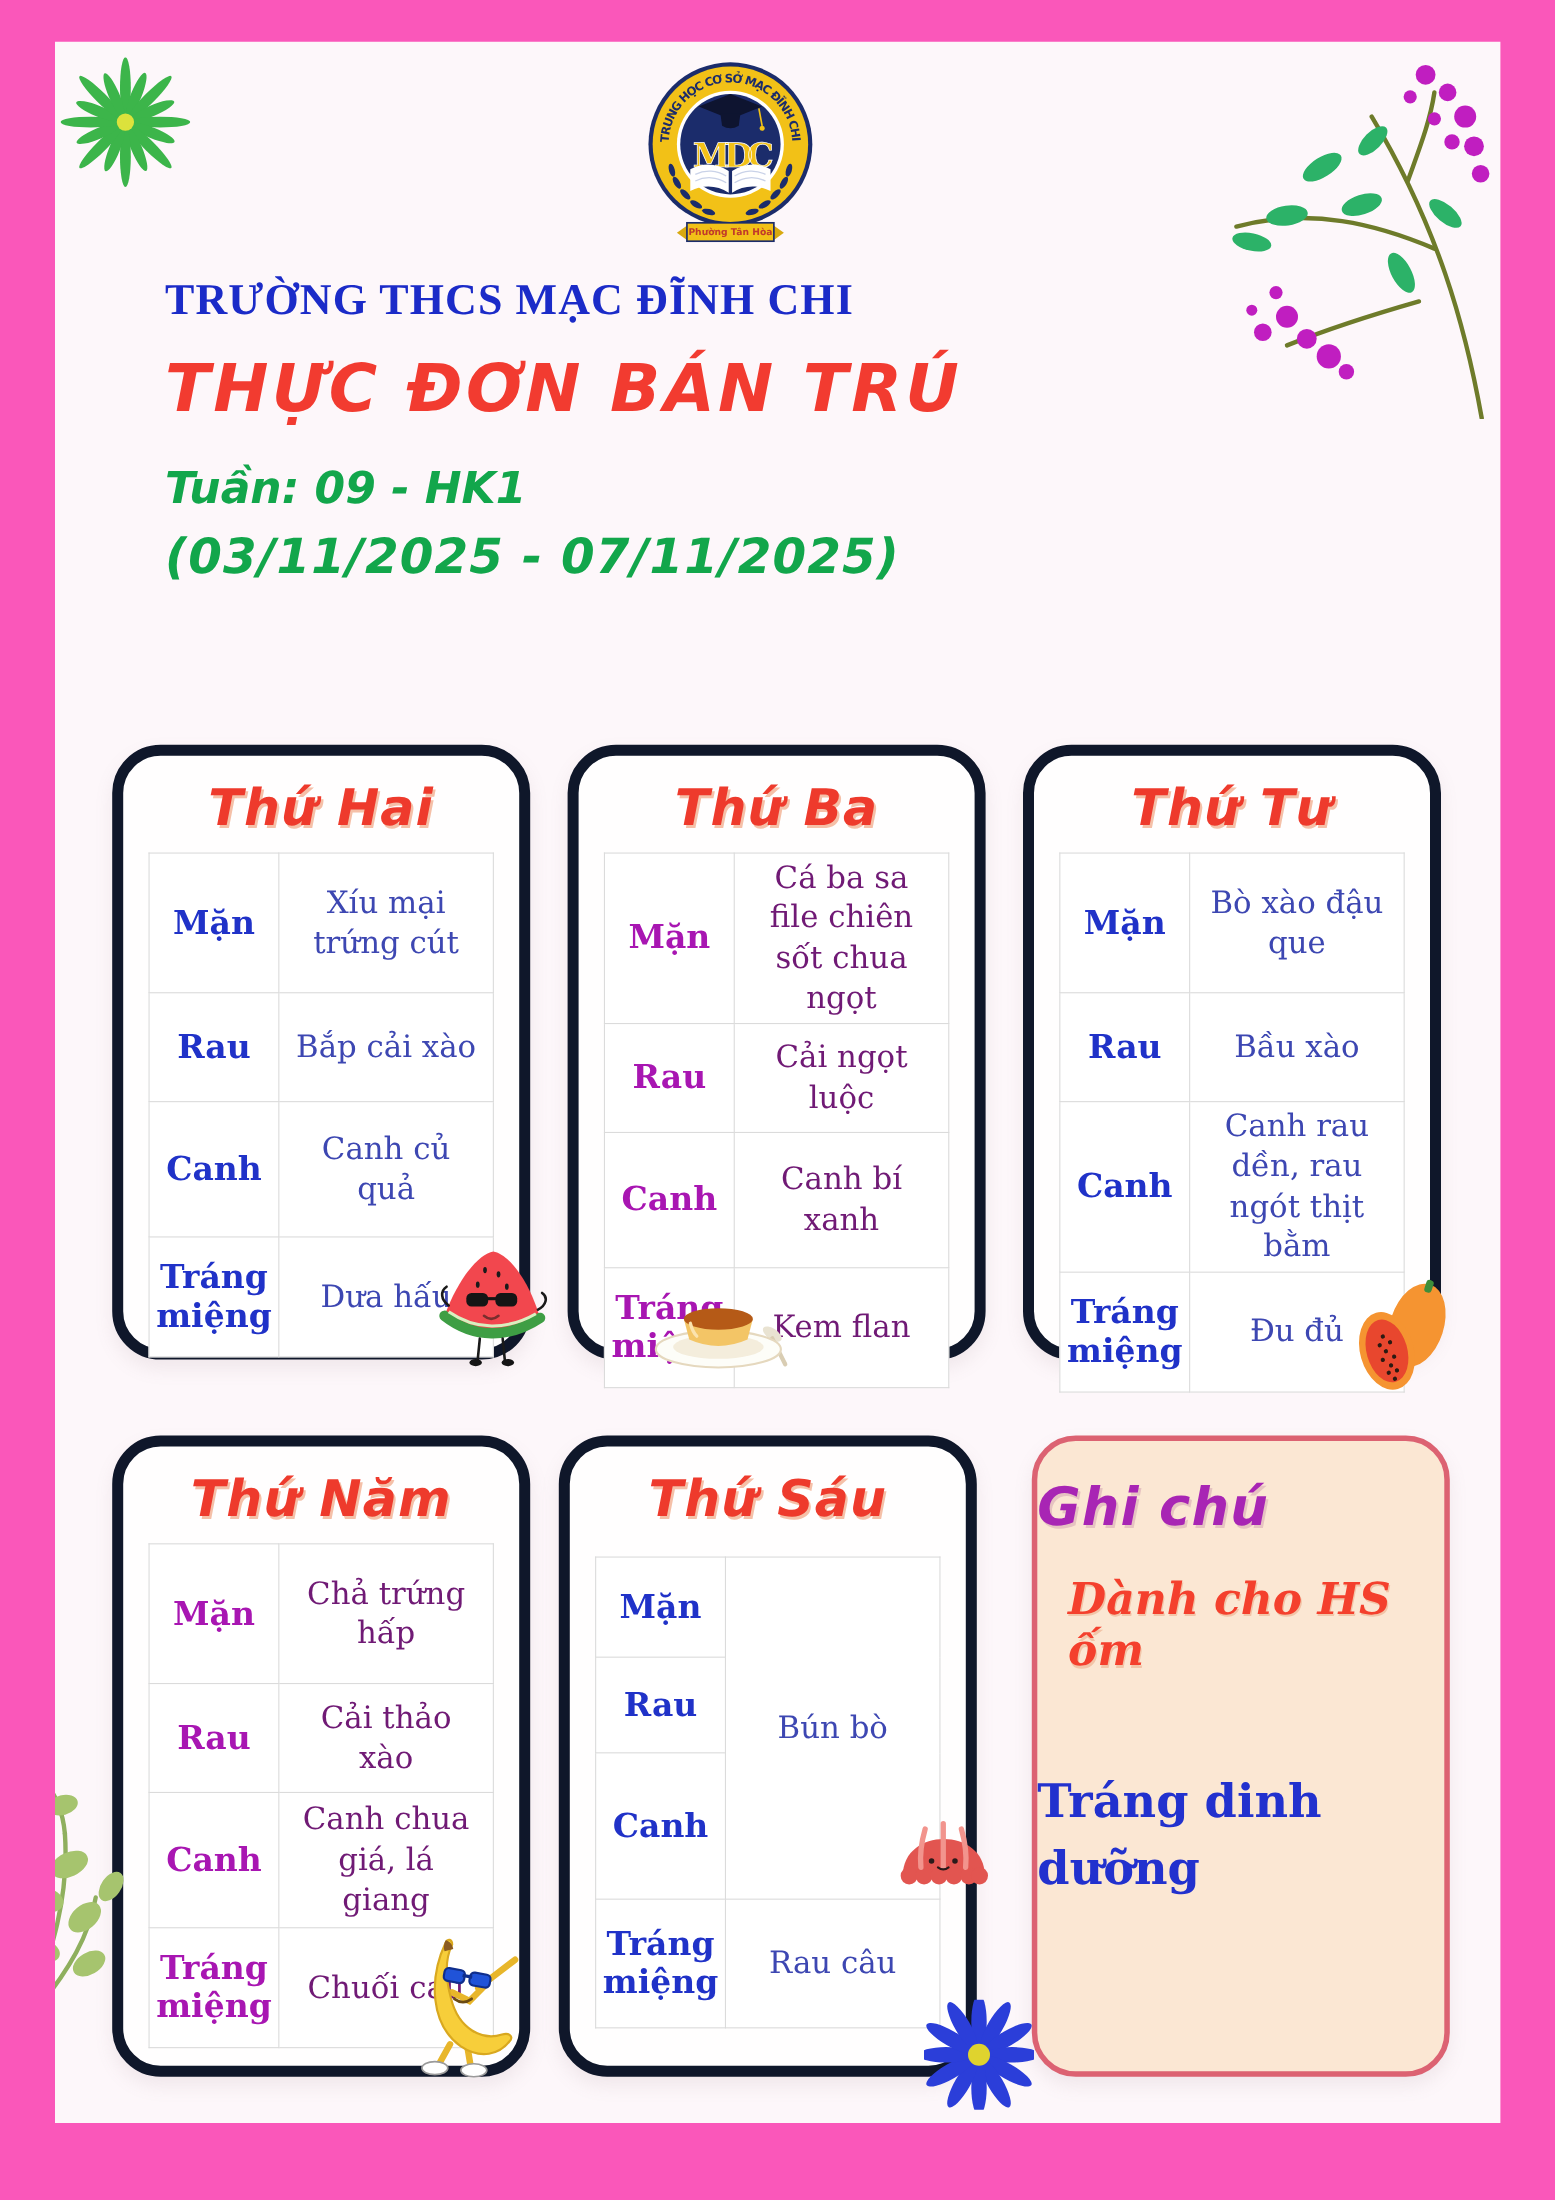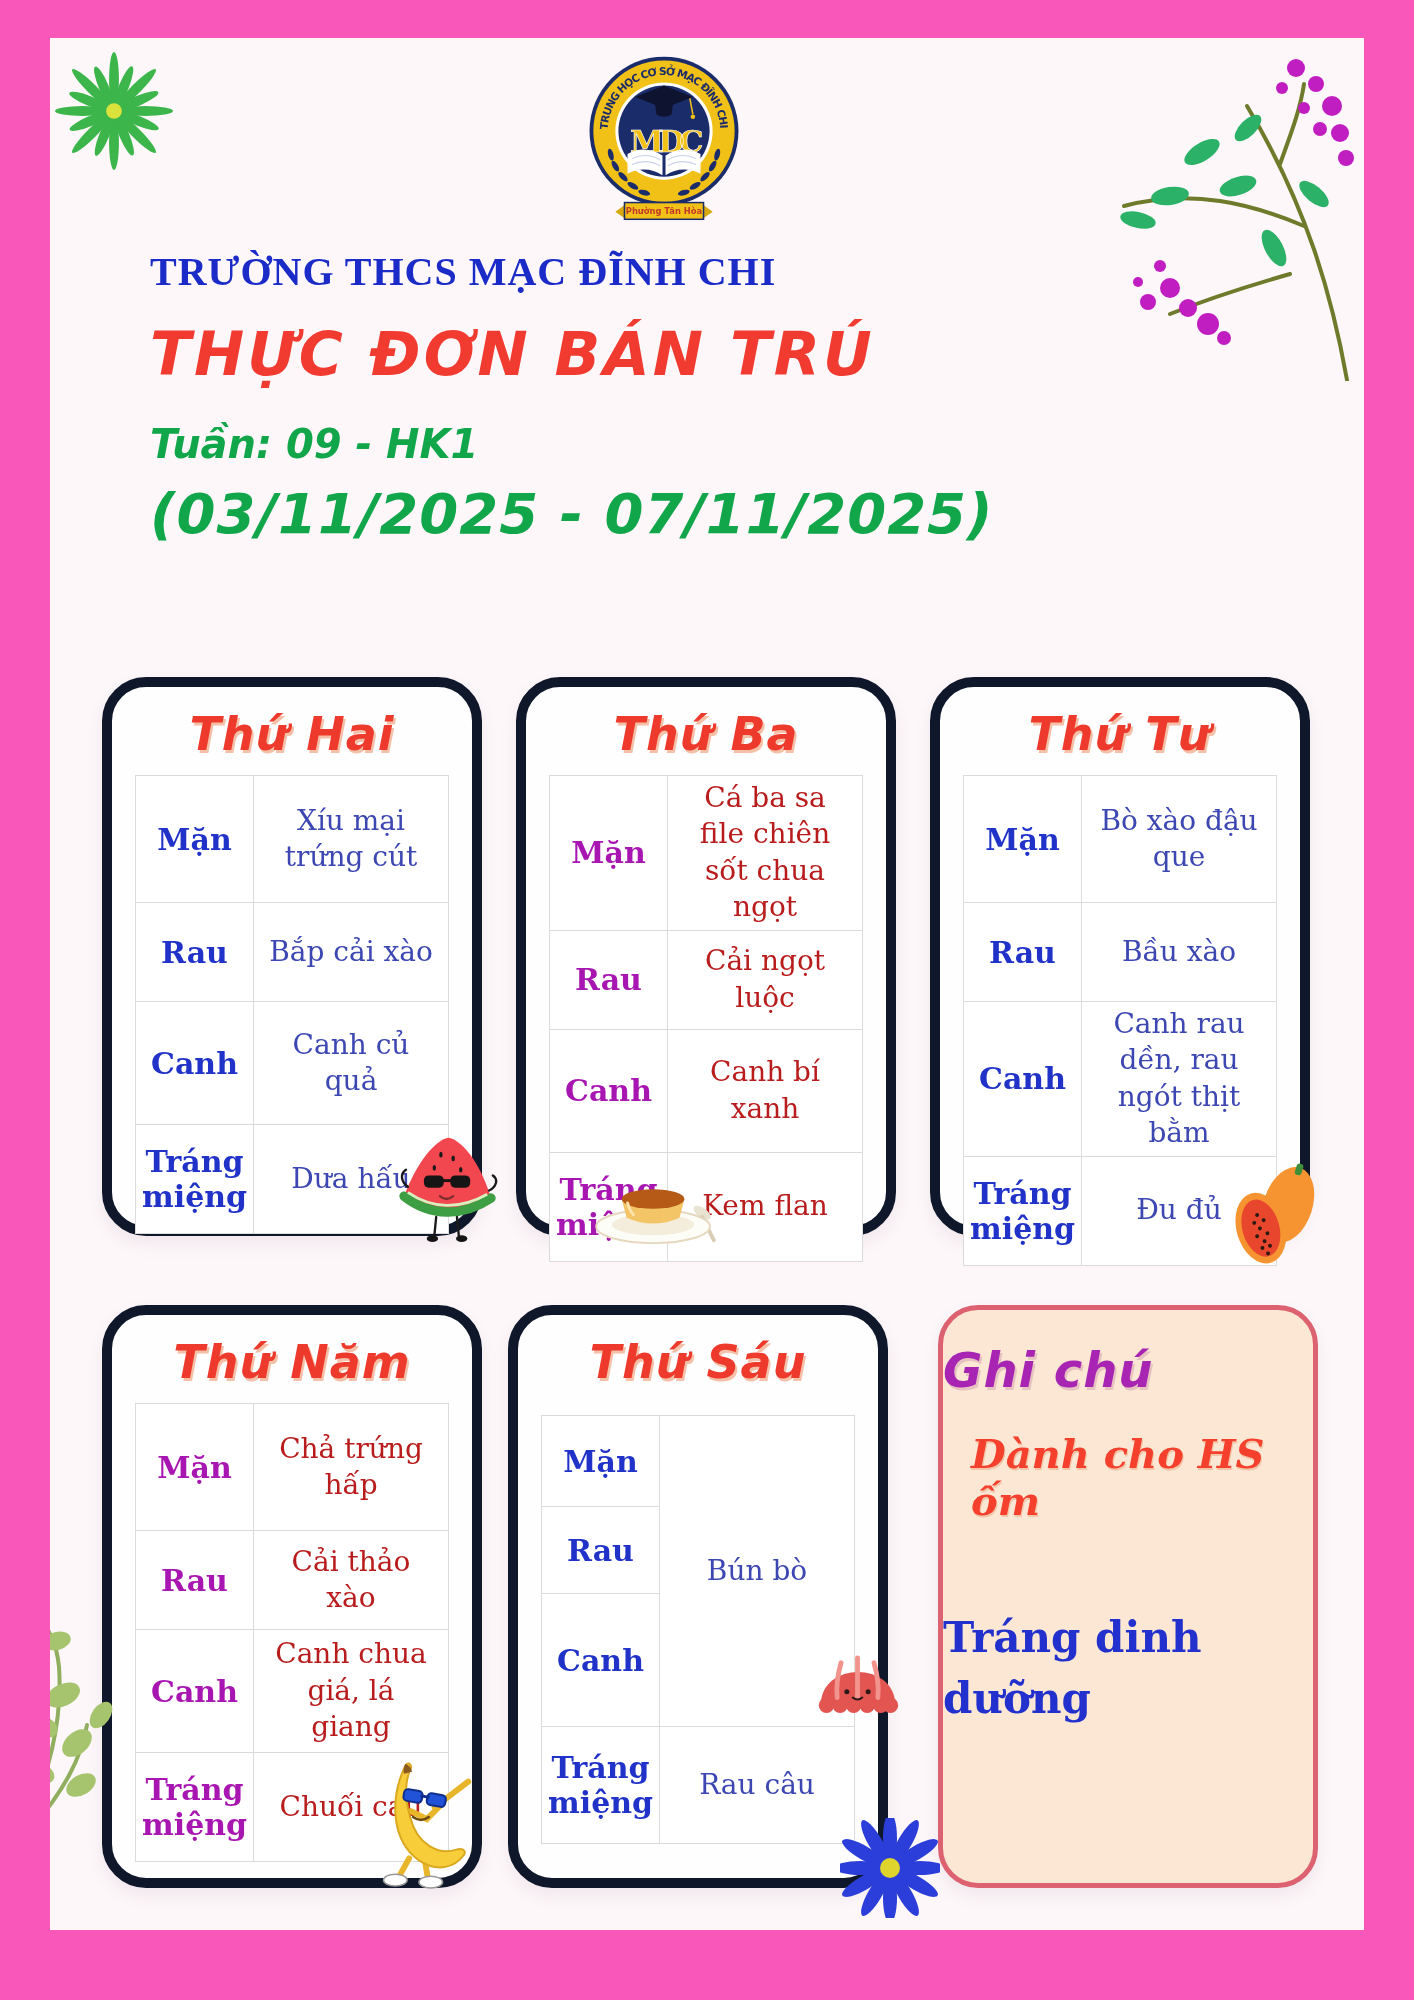--- a/index.html
+++ b/index.html
@@ -8,42 +8,42 @@
   .frame{position:absolute;inset:0;border:50px solid #FA57BA;border-top-width:38px;
          border-bottom-width:70px;z-index:10;pointer-events:none;}
 
   
   .header{position:absolute;left:150px;top:248px;width:860px;z-index:2;}
   .school{font-family:"Liberation Serif",serif;font-weight:bold;font-size:40px;
           color:#1B2BC8;letter-spacing:1px;}
   .main-title{margin-top:24px;font-style:italic;font-weight:bold;font-size:60px;
           color:#F23B30;letter-spacing:3px;}
   .week{margin-top:32px;font-style:italic;font-weight:bold;font-size:40px;color:#12A64B;}
-  .dates{margin-top:14px;font-style:italic;font-weight:bold;font-size:56px;color:#12A64B;
+  .dates{margin-top:14px;font-style:italic;font-weight:bold;font-size:44px;color:#12A64B;
           letter-spacing:1px;}
 
   .logo{position:absolute;left:588px;top:54px;width:152px;height:174px;z-index:2;}
   .logo svg{width:100%;height:100%;}
 
   
   .card{position:absolute;width:380px;background:#FFFEFE;border:10px solid #0f172a;
         border-radius:44px;box-shadow:0 8px 16px rgba(150,120,130,.12);
         z-index:2;box-sizing:border-box;}
   .day{height:559px;padding-top:14px;}
   .row2{height:583px;}
   .day-title{margin:6px 0 14px;text-align:center;font-style:italic;font-weight:bold;
         font-size:46px;color:#EE3A2C;text-shadow:2px 3px 0 #F5C0A8;letter-spacing:1px;}
   .menu-table{width:calc(100% - 46px);margin:0 auto;border-collapse:collapse;background:#fff;}
   .menu-table td{border:1.5px solid #DBDBDB;text-align:center;vertical-align:middle;
         padding:4px 14px;}
   td.lbl{width:104px;font-family:"DejaVu Serif",serif;font-weight:bold;font-size:30px;
         padding:4px 6px;}
   td.dish{font-family:"DejaVu Serif",serif;font-size:28px;line-height:1.3;}
   .theme-blue td.lbl{color:#2032C8;} .theme-blue td.dish{color:#3D47B2;}
-  .theme-purple td.lbl{color:#A816B2;} .theme-purple td.dish{color:#b91c1c;}
+  .theme-purple td.lbl{color:#A816B2;} .theme-purple td.dish{color:#701a75;}
   .day-reg tr:nth-child(1) td{height:118px;}
   .day-reg tr:nth-child(2) td{height:90px;}
   .day-reg tr:nth-child(3) td{height:114px;}
   .day-reg tr:nth-child(4) td{height:100px;}
   .day-fri .menu-table{margin-top:26px;}
   .day-fri tr:nth-child(1) td{height:82px;}
   .day-fri tr:nth-child(2) td{height:78px;}
   .day-fri tr:nth-child(3) td{height:124px;}
   .day-fri tr:nth-child(4) td{height:108px;}
 

